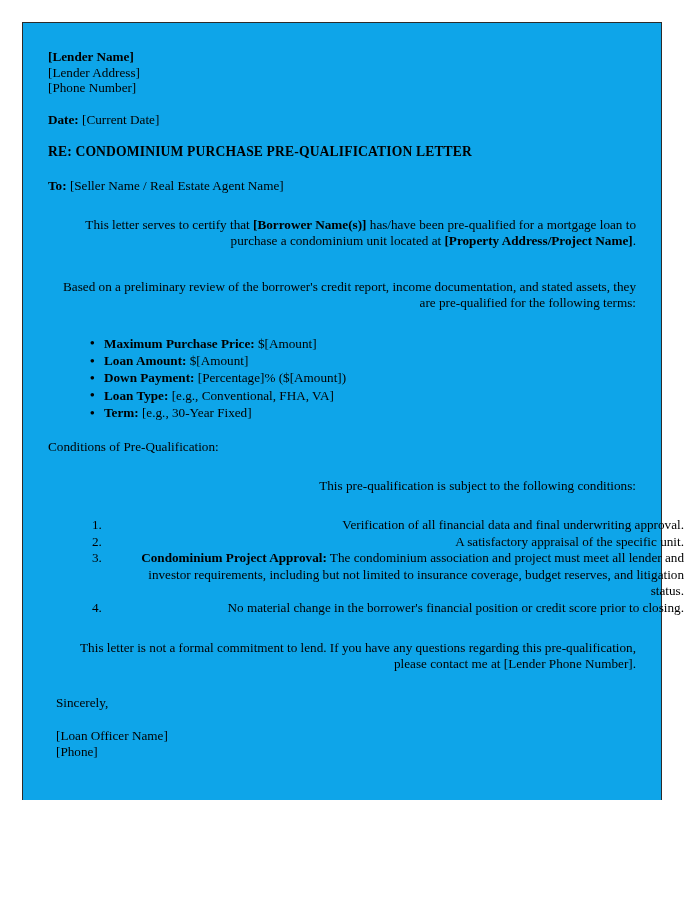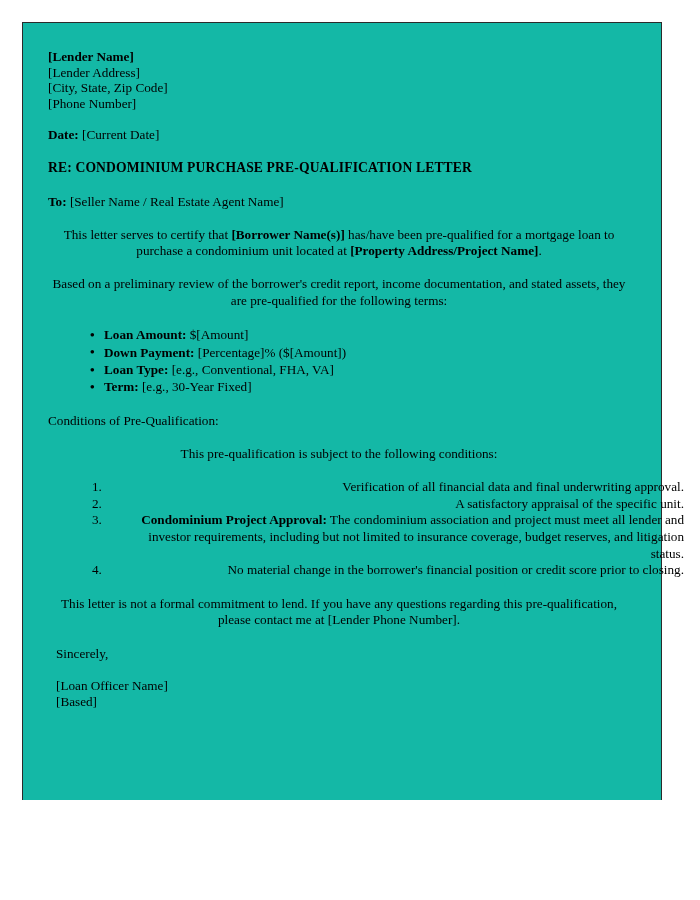--- a/index.html
+++ b/index.html
@@ -19,21 +19,21 @@
     position: absolute;
     left: 22px;
     top: 22px;
     width: 640px;
     height: 778px;
     box-sizing: border-box;
     border-left: 1.4px solid #2b2b2b;
     border-right: 1.4px solid #2b2b2b;
     border-top: 1.4px solid #2b2b2b;
     border-bottom: none;
-    background: #14b8a6;
+    background: #0ea5e9;
   }
   #doc {
     padding: 26px 33px 0 25px;
   }
   .line {
     font-size: 13.2px;
     line-height: 15.6px;
     white-space: nowrap;
   }
   .b { font-weight: bold; }
@@ -43,24 +43,24 @@
   .gap-to { height: 18px; }
   .gap-p { height: 17px; }
   .doc-title {
     font-size: 13.6px;
     font-weight: bold;
     line-height: 16px;
     letter-spacing: 0.15px;
     white-space: nowrap;
   }
   p.para {
-    margin: 0;
+    margin: 6px;
     font-size: 13.2px;
     line-height: 16.4px;
-    text-align: center;
+    text-align: right;
     width: 582px;
   }
   .section-head {
     font-size: 13.2px;
     font-weight: normal;
     line-height: 16px;
   }
   ul.terms {
     margin: 0;
     padding: 0 0 0 42px;
@@ -114,21 +114,20 @@
 </style>
 </head>
 <body style="color: rgb(0, 0, 0); background: rgb(255, 255, 255);">
 
 <div id="page" style="border-color: rgb(43, 43, 43);">
   <div id="doc">
 
     <div class="addr-block">
       <div class="line b">[Lender Name]</div>
       <div class="line">[Lender Address]</div>
-      <div class="line">[City, State, Zip Code]</div>
       <div class="line">[Phone Number]</div>
     </div>
 
     <div class="gap-date"></div>
 
     <div class="line">
       <span class="b">Date:</span><span> </span><span>[Current Date]</span>
     </div>
 
     <div class="gap-title"></div>
@@ -145,20 +144,21 @@
 
     <p class="para"><span>This letter serves to certify that </span><span class="b">[Borrower Name(s)]</span><span> has/have been pre-qualified for a mortgage loan to purchase a condominium unit located at </span><span class="b">[Property Address/Project Name]</span><span>.</span></p>
 
     <div class="gap-p"></div>
 
     <p class="para">Based on a preliminary review of the borrower's credit report, income documentation, and stated assets, they are pre-qualified for the following terms:</p>
 
     <div class="gap-p"></div>
 
     <ul class="terms">
+        <li><span class="b">Maximum Purchase Price:</span><span> $[Amount]</span></li>
         <li><span class="b">Loan Amount:</span><span> $[Amount]</span></li>
         <li><span class="b">Down Payment:</span><span> [Percentage]% ($[Amount])</span></li>
         <li><span class="b">Loan Type:</span><span> [e.g., Conventional, FHA, VA]</span></li>
         <li><span class="b">Term:</span><span> [e.g., 30-Year Fixed]</span></li>
       </ul>
 
     <div class="gap-p"></div>
 
     <div class="section-head">Conditions of Pre-Qualification:</div>
 
@@ -179,16 +179,16 @@
 
     <p class="para">This letter is not a formal commitment to lend. If you have any questions regarding this pre-qualification, please contact me at [Lender Phone Number].</p>
 
     <div class="gap-p"></div>
 
     <div class="sig-line">Sincerely,</div>
 
     <div class="gap-p"></div>
 
     <div class="sig-line">[Loan Officer Name]</div>
-    <div class="sig-line">[Based]</div>
+    <div class="sig-line">[Phone]</div>
 
   </div>
 </div>
 
 </body></html>

